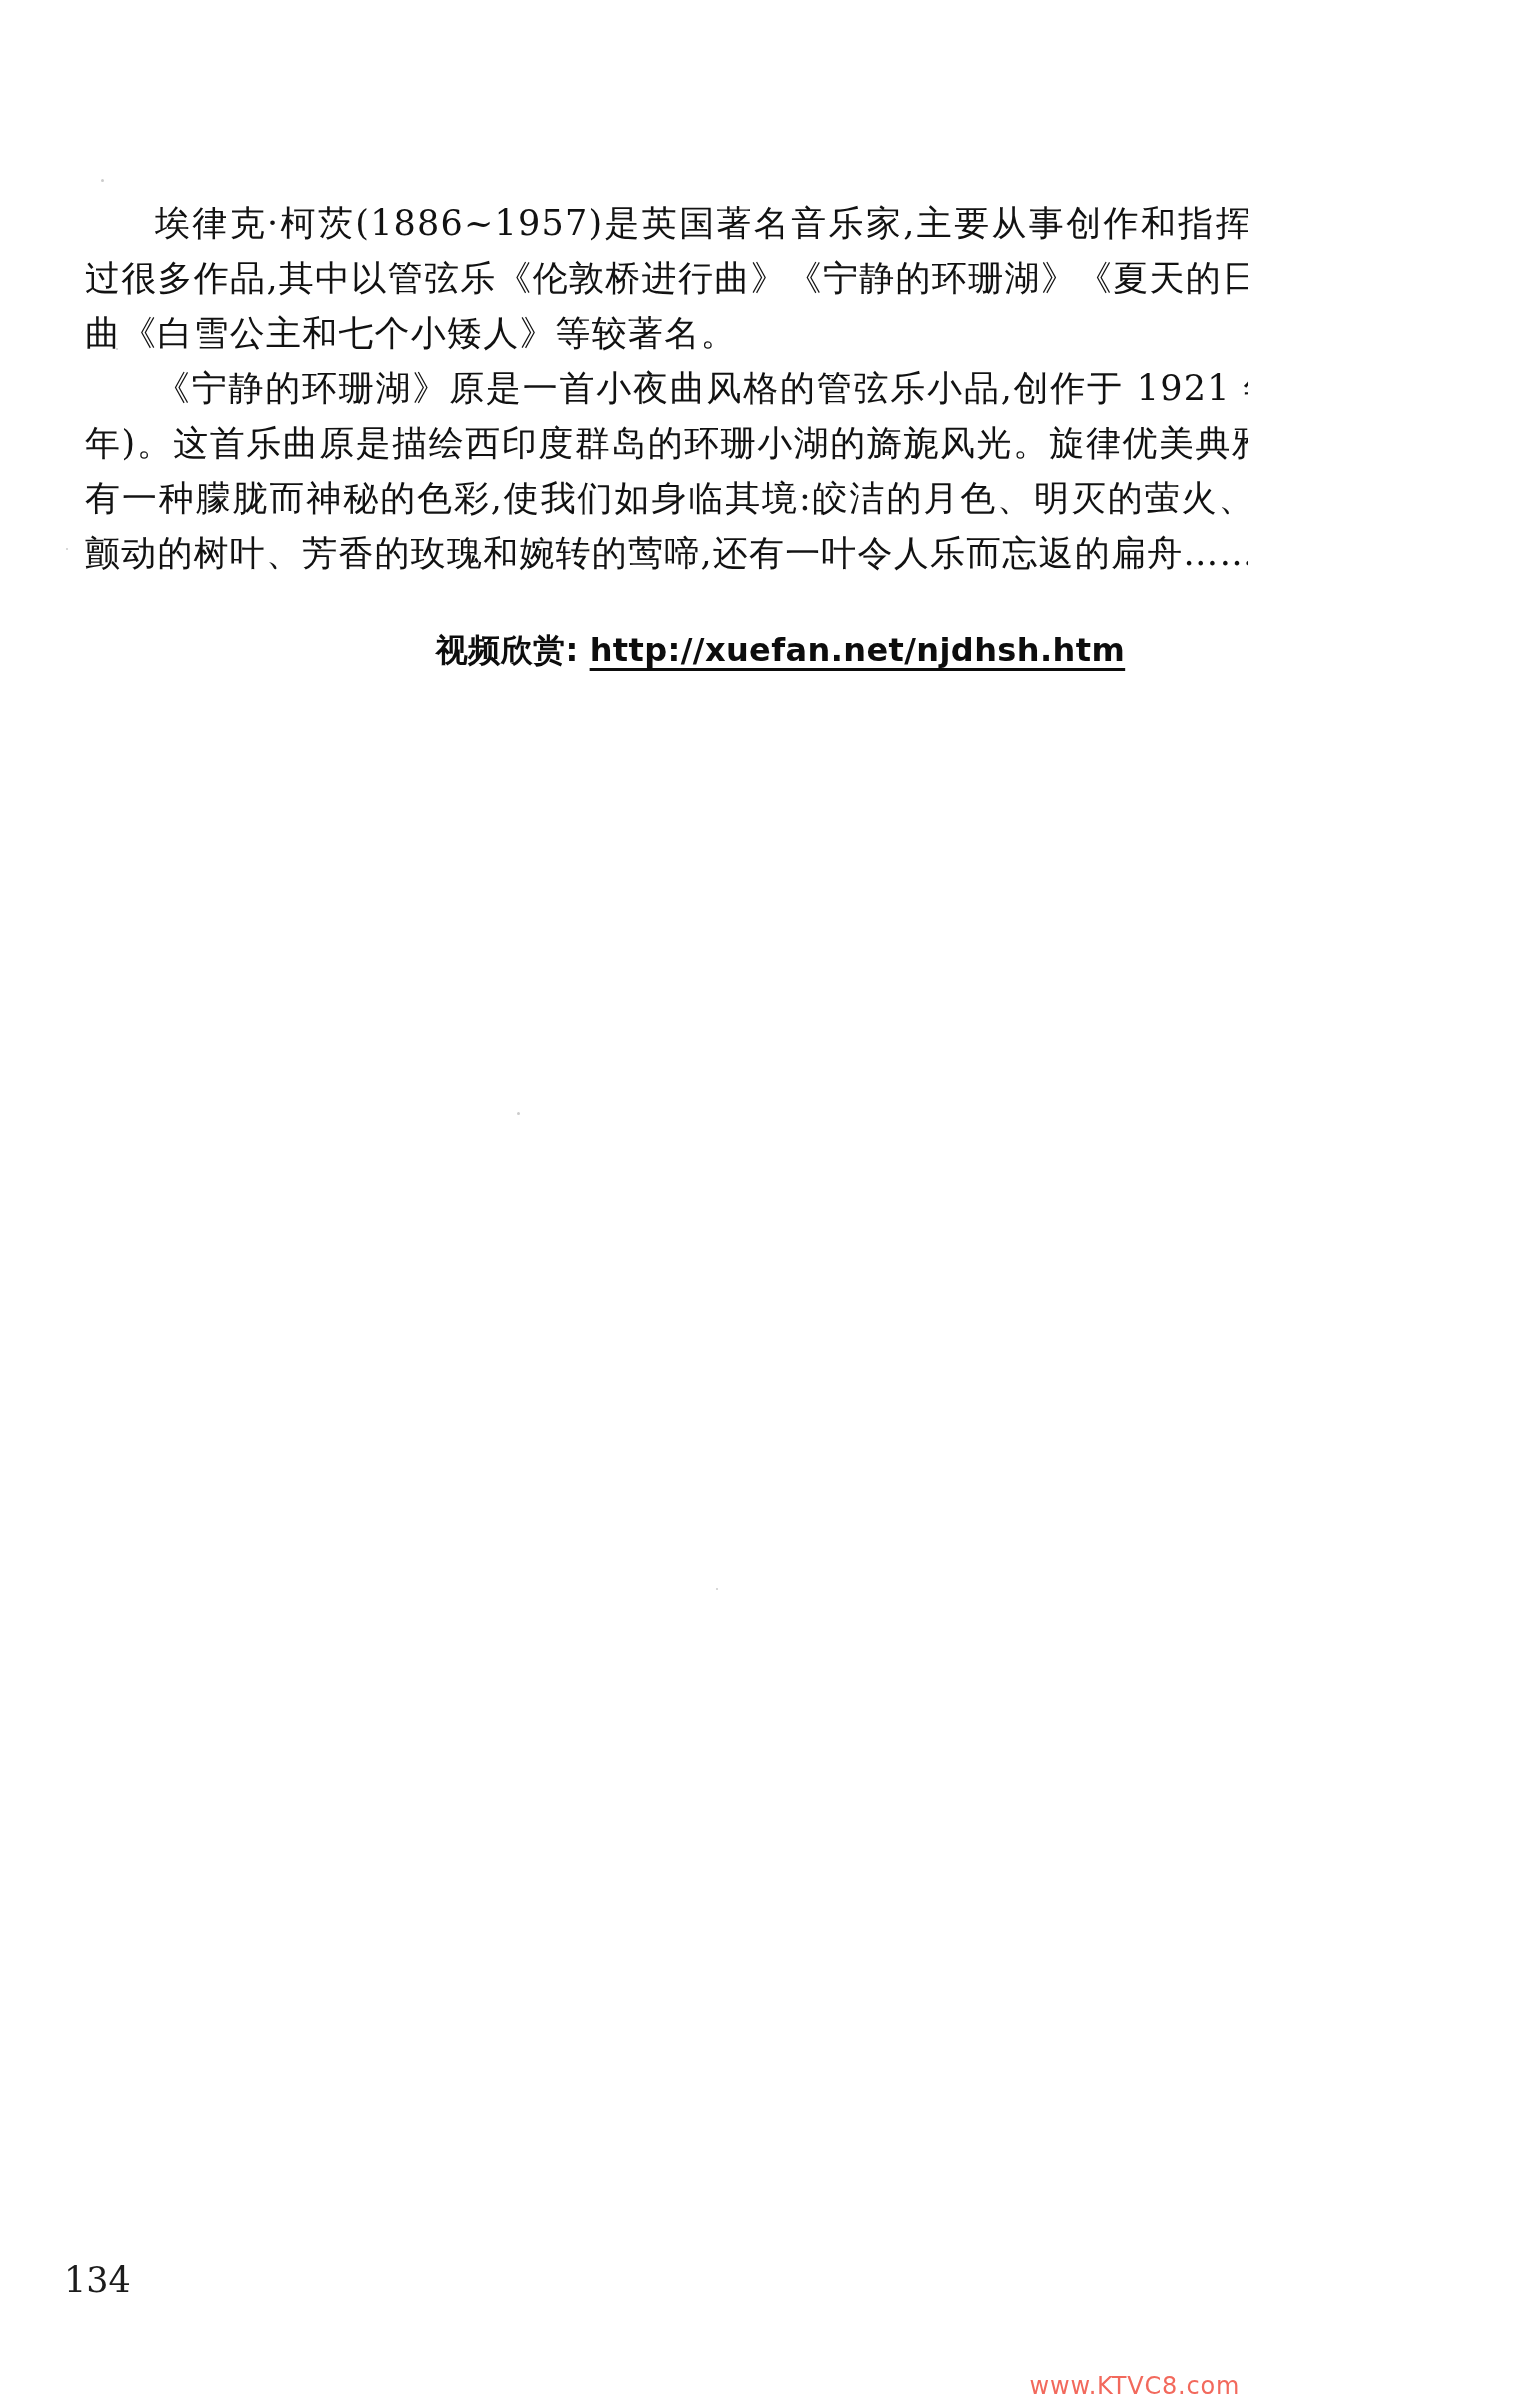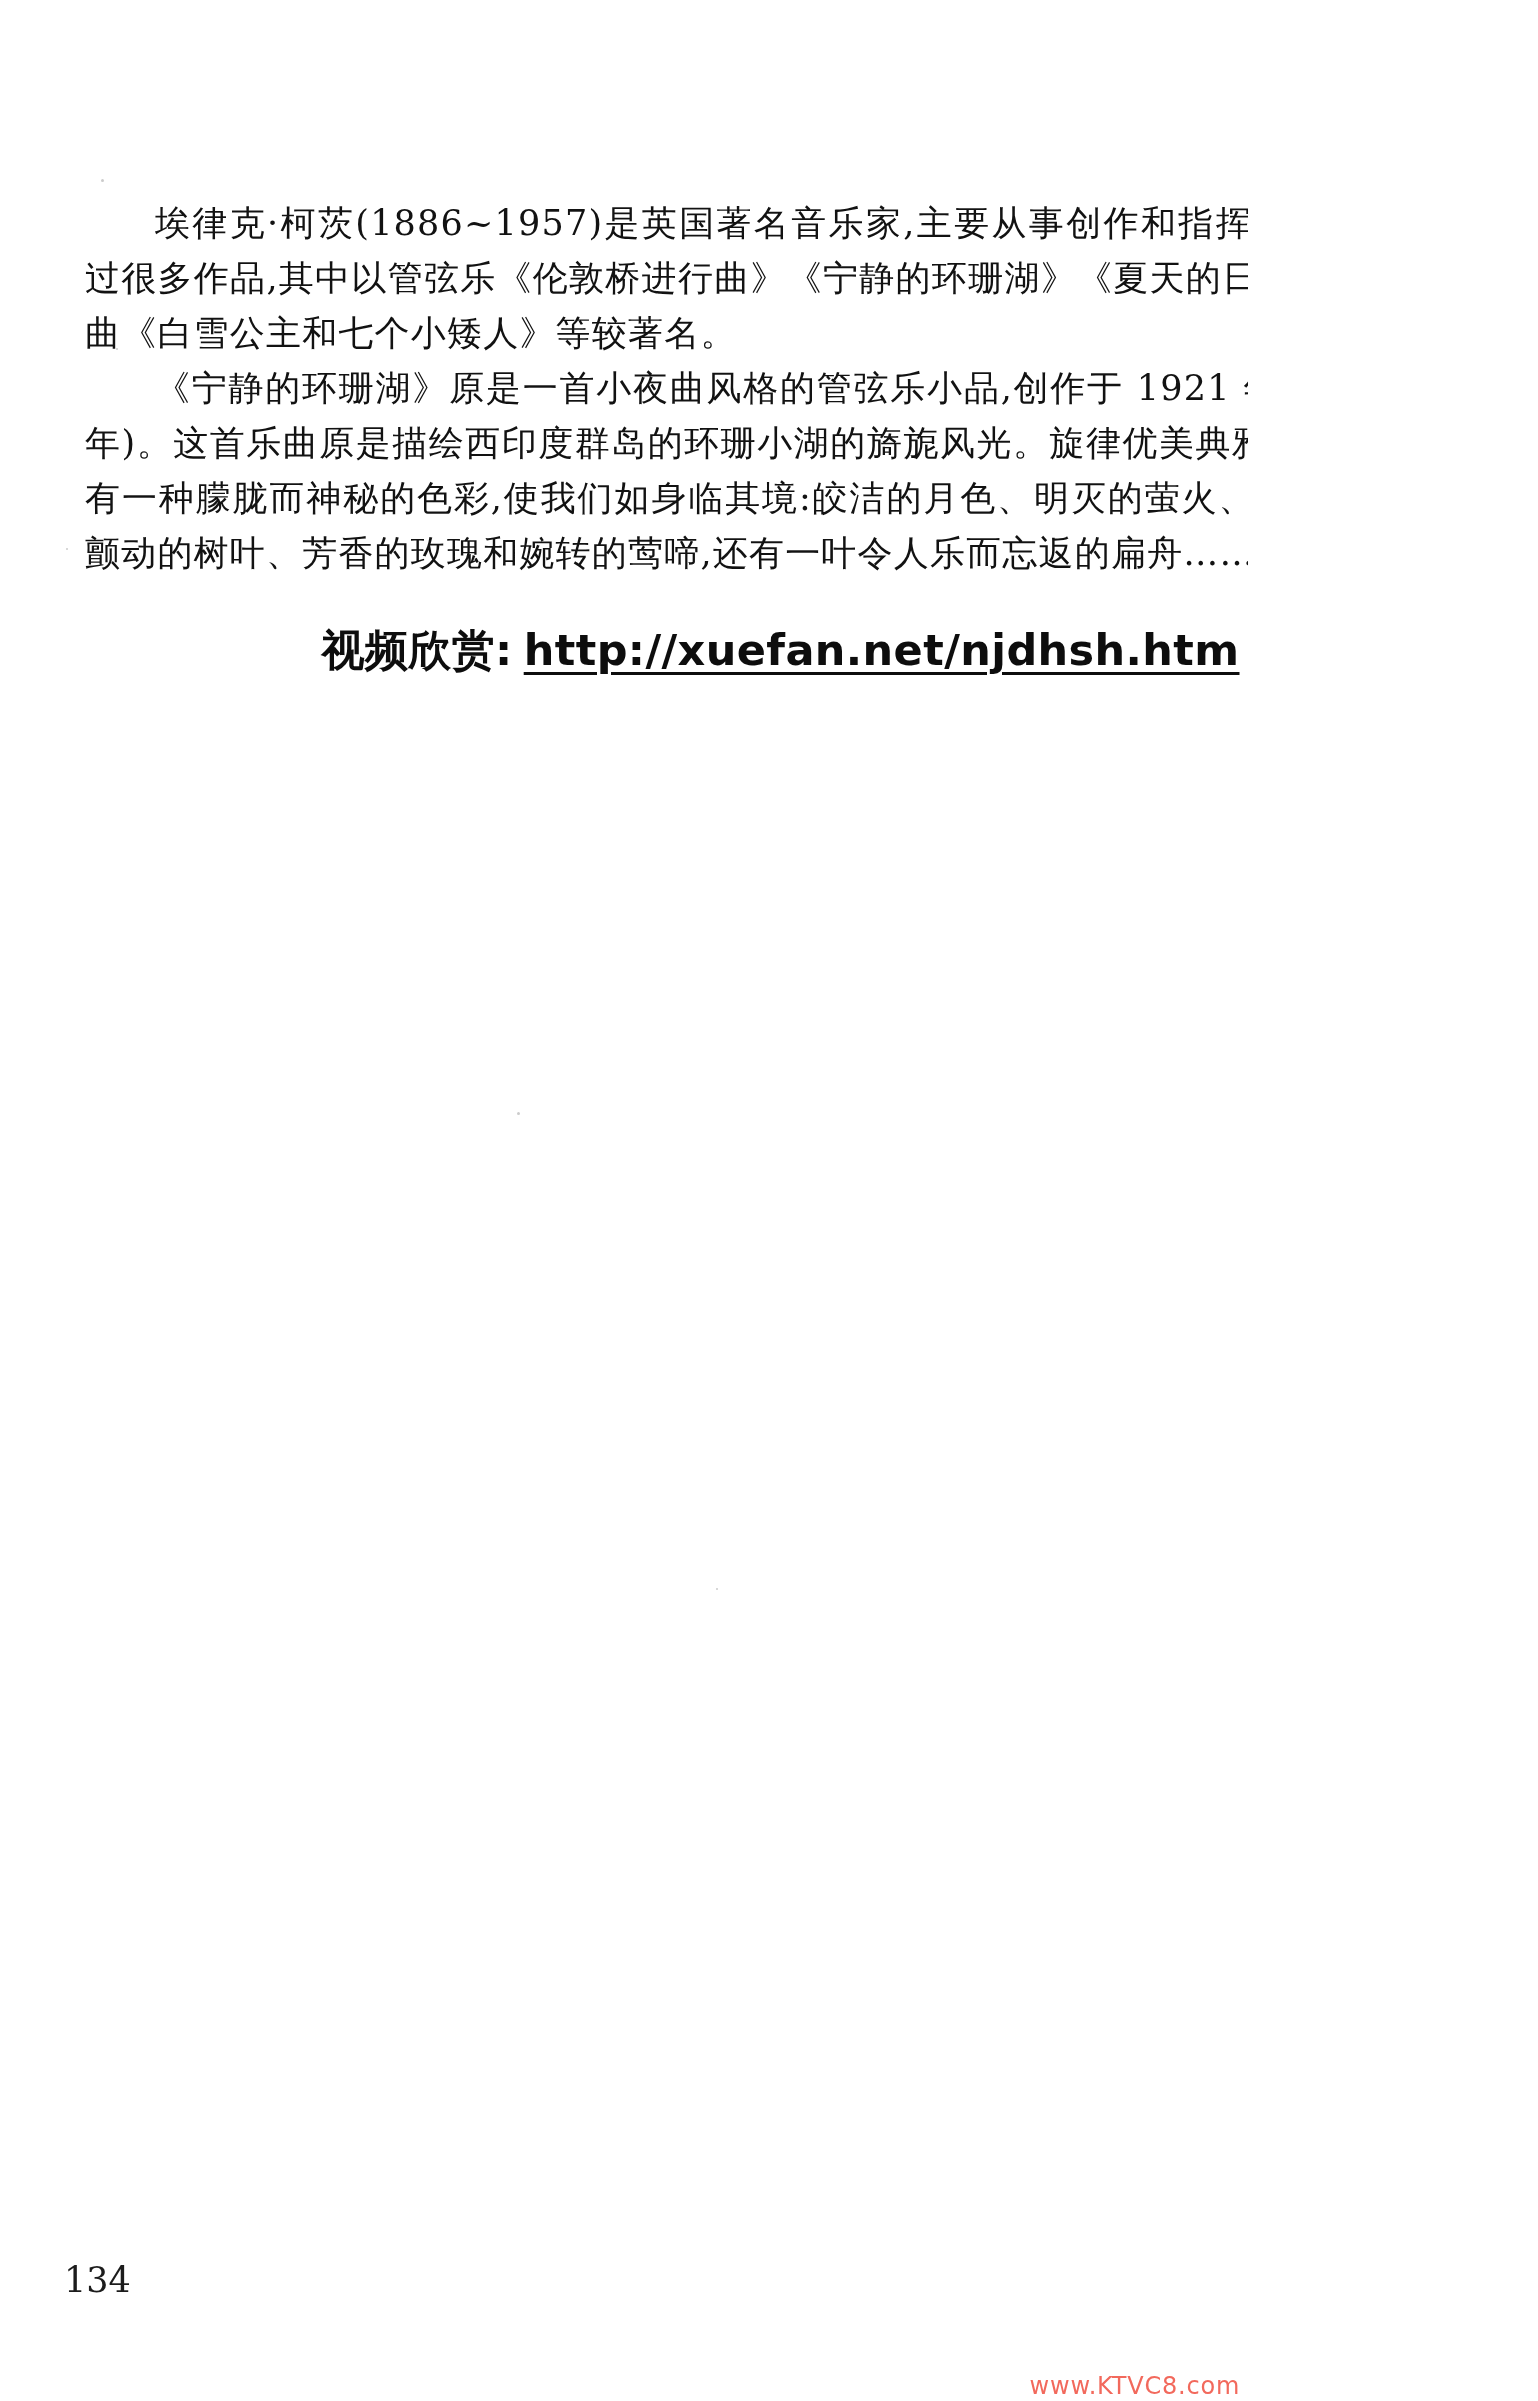--- a/index.html
+++ b/index.html
@@ -28,21 +28,21 @@
   .article p {
     margin: 0;
     text-indent: 2em;
     letter-spacing: 1.2px;
   }
   .video-line {
     margin-top: 42px;
     text-align: center;
     font-family: "DejaVu Sans", sans-serif;
     font-weight: bold;
-    font-size: 43px;
+    font-size: 32px;
     color: #0d0d0d;
     letter-spacing: 0.4px;
   }
   .video-line .video-label {
     margin-right: 11px;
   }
   .video-line .video-url {
     color: #0d0d0d;
     text-decoration: underline;
     text-decoration-thickness: 3.1px;

